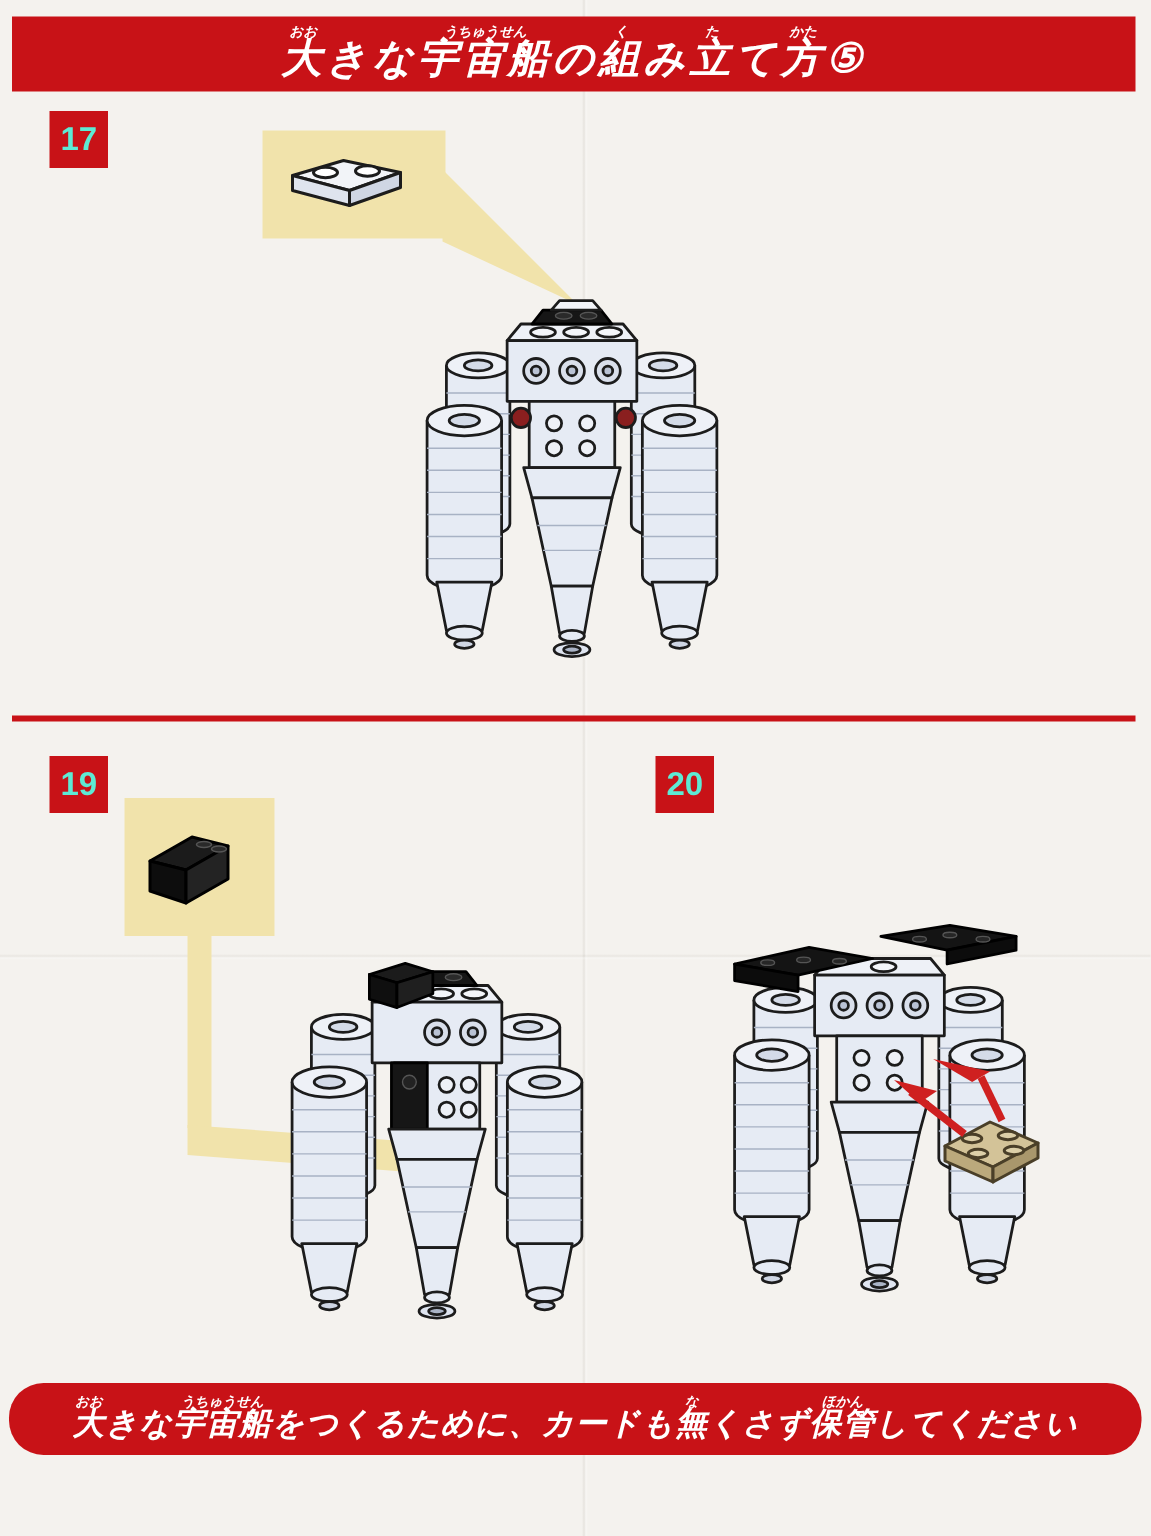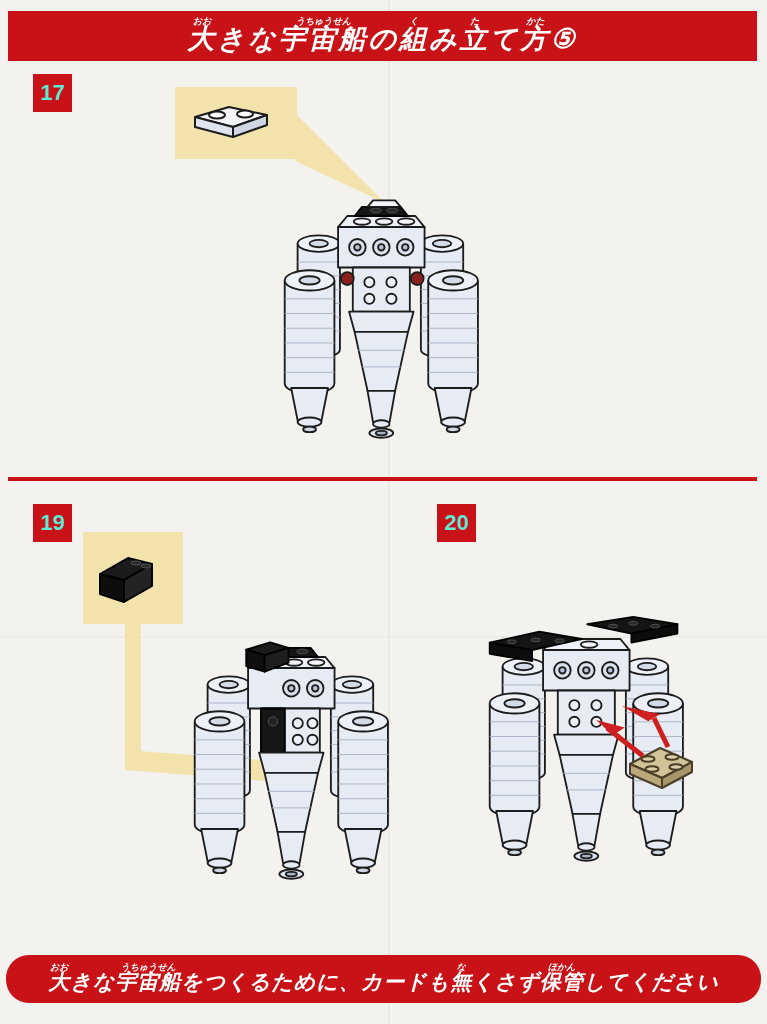--- a/index.html
+++ b/index.html
@@ -21,21 +21,21 @@
     pointer-events:none;
   }
   .banner {
     position:absolute;
     background:#c81217;
     color:#ffffff;
     display:flex; align-items:center; justify-content:center;
     text-align:center;
   }
   .banner-header { left:8px; right:10px; top:11px; height:50px; }
-  .banner-footer { left:6px; right:6px; top:955px; height:48px;border-radius:23px; }
+  .banner-footer { left:6px; right:6px; top:922px; height:48px;border-radius:23px; }
   .ruby-line { font-weight:bold; white-space:nowrap; }
   .banner-header .ruby-line { font-size:27px; letter-spacing:3px; }
   .banner-footer .ruby-line { font-size:21px; letter-spacing:1px; }
   ruby { ruby-position: over; ruby-align: center; font-style: italic; }
   rt { font-size:9px; font-weight:bold; letter-spacing:0; }
   .step-badge {
     position:absolute;
     width:39px; height:38px;
     background:#c81217;
     color:#5eead4;

